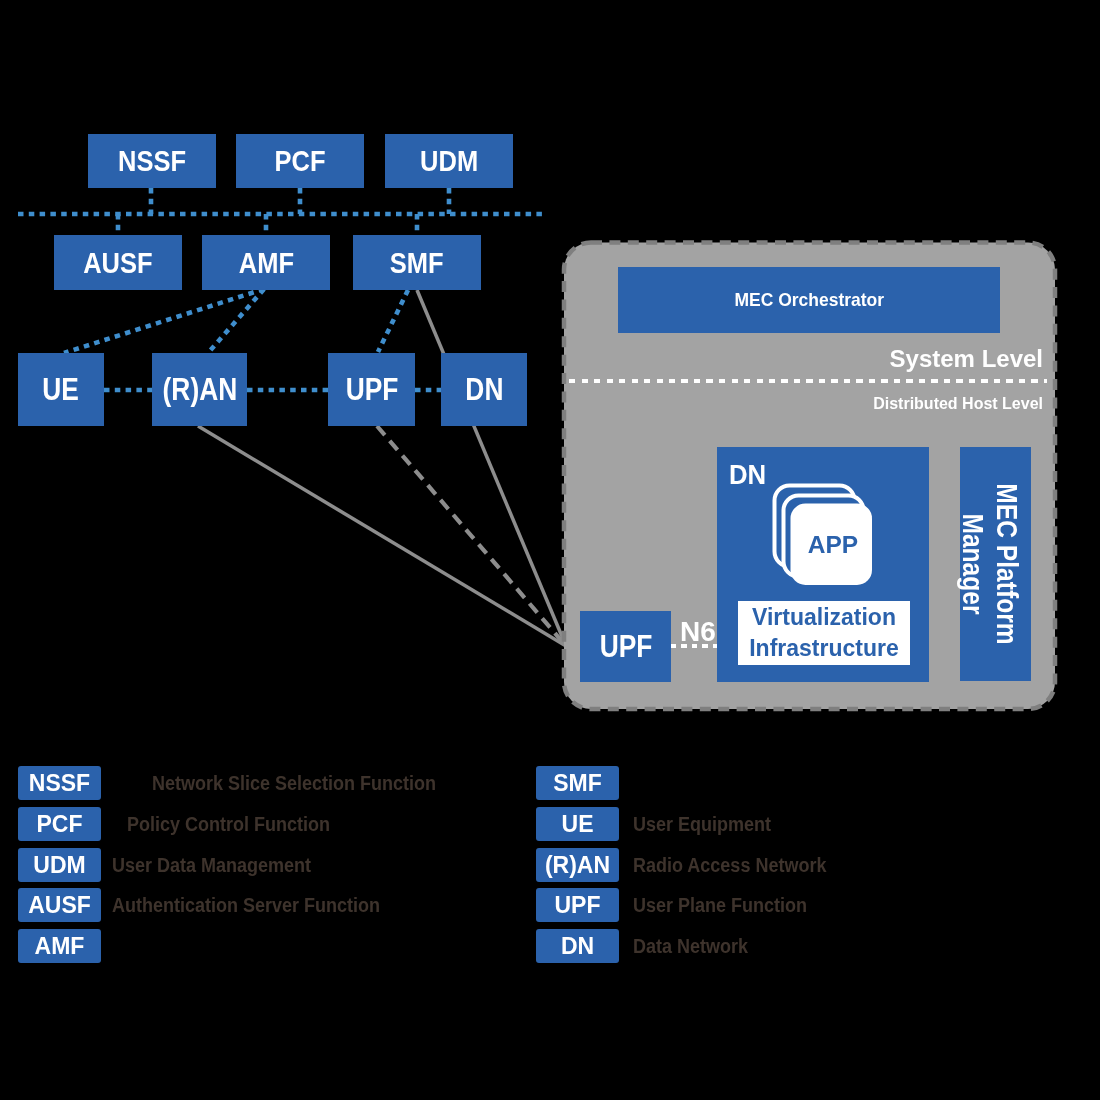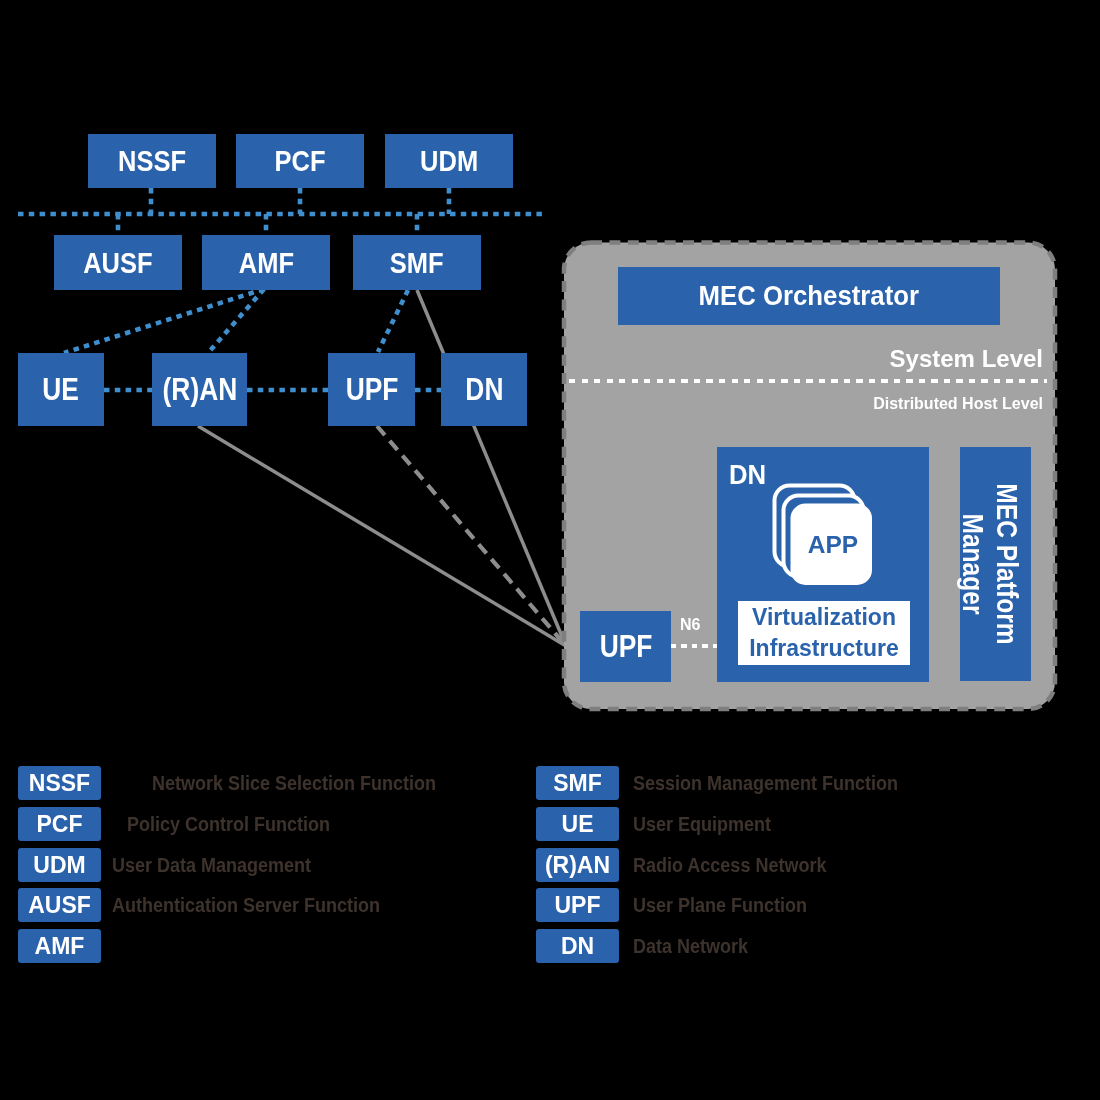--- a/index.html
+++ b/index.html
@@ -69,21 +69,21 @@
 <div class="b" style="left:152px;top:353px;width:95px;height:73px;font-size:31px;">
       <span class="t">(R)AN</span>
     </div>
 <div class="b" style="left:328px;top:353px;width:87px;height:73px;font-size:31px;">
       <span class="t">UPF</span>
     </div>
 <div class="b" style="left:441px;top:353px;width:86px;height:73px;font-size:31px;">
       <span class="t">DN</span>
     </div>
 
-<div class="b" style="left:618px;top:267px;width:382px;height:58px;font-size:28px;">
+<div class="b" style="left:618px;top:267px;width:382px;height:66px;font-size:19px;">
       <span class="t" style="transform:scaleX(0.92);">MEC Orchestrator</span>
     </div>
 <div class="wlab" style="right:57px;top:345px;font-size:24px;">System Level</div>
 <div style="position:absolute;left:569px;top:379px;width:478px;height:4px;
      background:repeating-linear-gradient(90deg,#fff 0 6px,transparent 6px 12.5px);"></div>
 <div class="wlab" style="right:57px;top:395px;font-size:16px;">Distributed Host Level</div>
 
 <div class="b" style="left:717px;top:447px;width:212px;height:235px;"></div>
 <div class="wlab" style="left:729px;top:459px;font-size:28px;"><span class="t" style="transform:scaleX(0.92);transform-origin:left center;">DN</span></div>
 
@@ -100,21 +100,21 @@
       <span class="n">Virtualization<br>Infrastructure</span>
     </div>
 
 <div class="b" style="left:960px;top:447px;width:71px;height:234px;font-size:30px;">
   <span style="display:inline-block;transform:rotate(90deg) translateY(5px) scaleX(0.82);white-space:nowrap;text-align:center;line-height:34px;">MEC Platform<br>Manager</span>
 </div>
 
 <div class="b" style="left:580px;top:611px;width:91px;height:71px;font-size:31px;">
       <span class="t">UPF</span>
     </div>
-<div class="wlab" style="left:680px;top:616px;font-size:16px;">N6</div>
+<div class="wlab" style="left:680px;top:616px;font-size:28px;">N6</div>
 <div style="position:absolute;left:671px;top:644px;width:46px;height:4px;
      background:repeating-linear-gradient(90deg,#fff 0 5.5px,transparent 5.5px 10.5px);"></div>
 
 <div class="lbox" style="left:18px;top:766px;width:83px;height:34px;font-size:23px;">
       <span class="n">NSSF</span>
     </div>
 <div class="lbox" style="left:18px;top:807px;width:83px;height:34px;font-size:23px;">
       <span class="n">PCF</span>
     </div>
 <div class="lbox" style="left:18px;top:848px;width:83px;height:34px;font-size:23px;">
@@ -139,19 +139,18 @@
     </div>
 <div class="lbox" style="left:536px;top:848px;width:83px;height:34px;font-size:23px;">
       <span class="n">(R)AN</span>
     </div>
 <div class="lbox" style="left:536px;top:888px;width:83px;height:34px;font-size:23px;">
       <span class="n">UPF</span>
     </div>
 <div class="lbox" style="left:536px;top:929px;width:83px;height:34px;font-size:23px;">
       <span class="n">DN</span>
     </div>
-<div class="ltxt" style="left:633px;top:772px;"><span class="t" style="transform:scaleX(0.9);transform-origin:left center;">Session Management Function</span></div>
 <div class="ltxt" style="left:633px;top:813px;"><span class="t" style="transform:scaleX(0.9);transform-origin:left center;">User Equipment</span></div>
 <div class="ltxt" style="left:633px;top:854px;"><span class="t" style="transform:scaleX(0.9);transform-origin:left center;">Radio Access Network</span></div>
 <div class="ltxt" style="left:633px;top:894px;"><span class="t" style="transform:scaleX(0.9);transform-origin:left center;">User Plane Function</span></div>
 <div class="ltxt" style="left:633px;top:935px;"><span class="t" style="transform:scaleX(0.9);transform-origin:left center;">Data Network</span></div>
 
 </div>
 
 </body></html>

